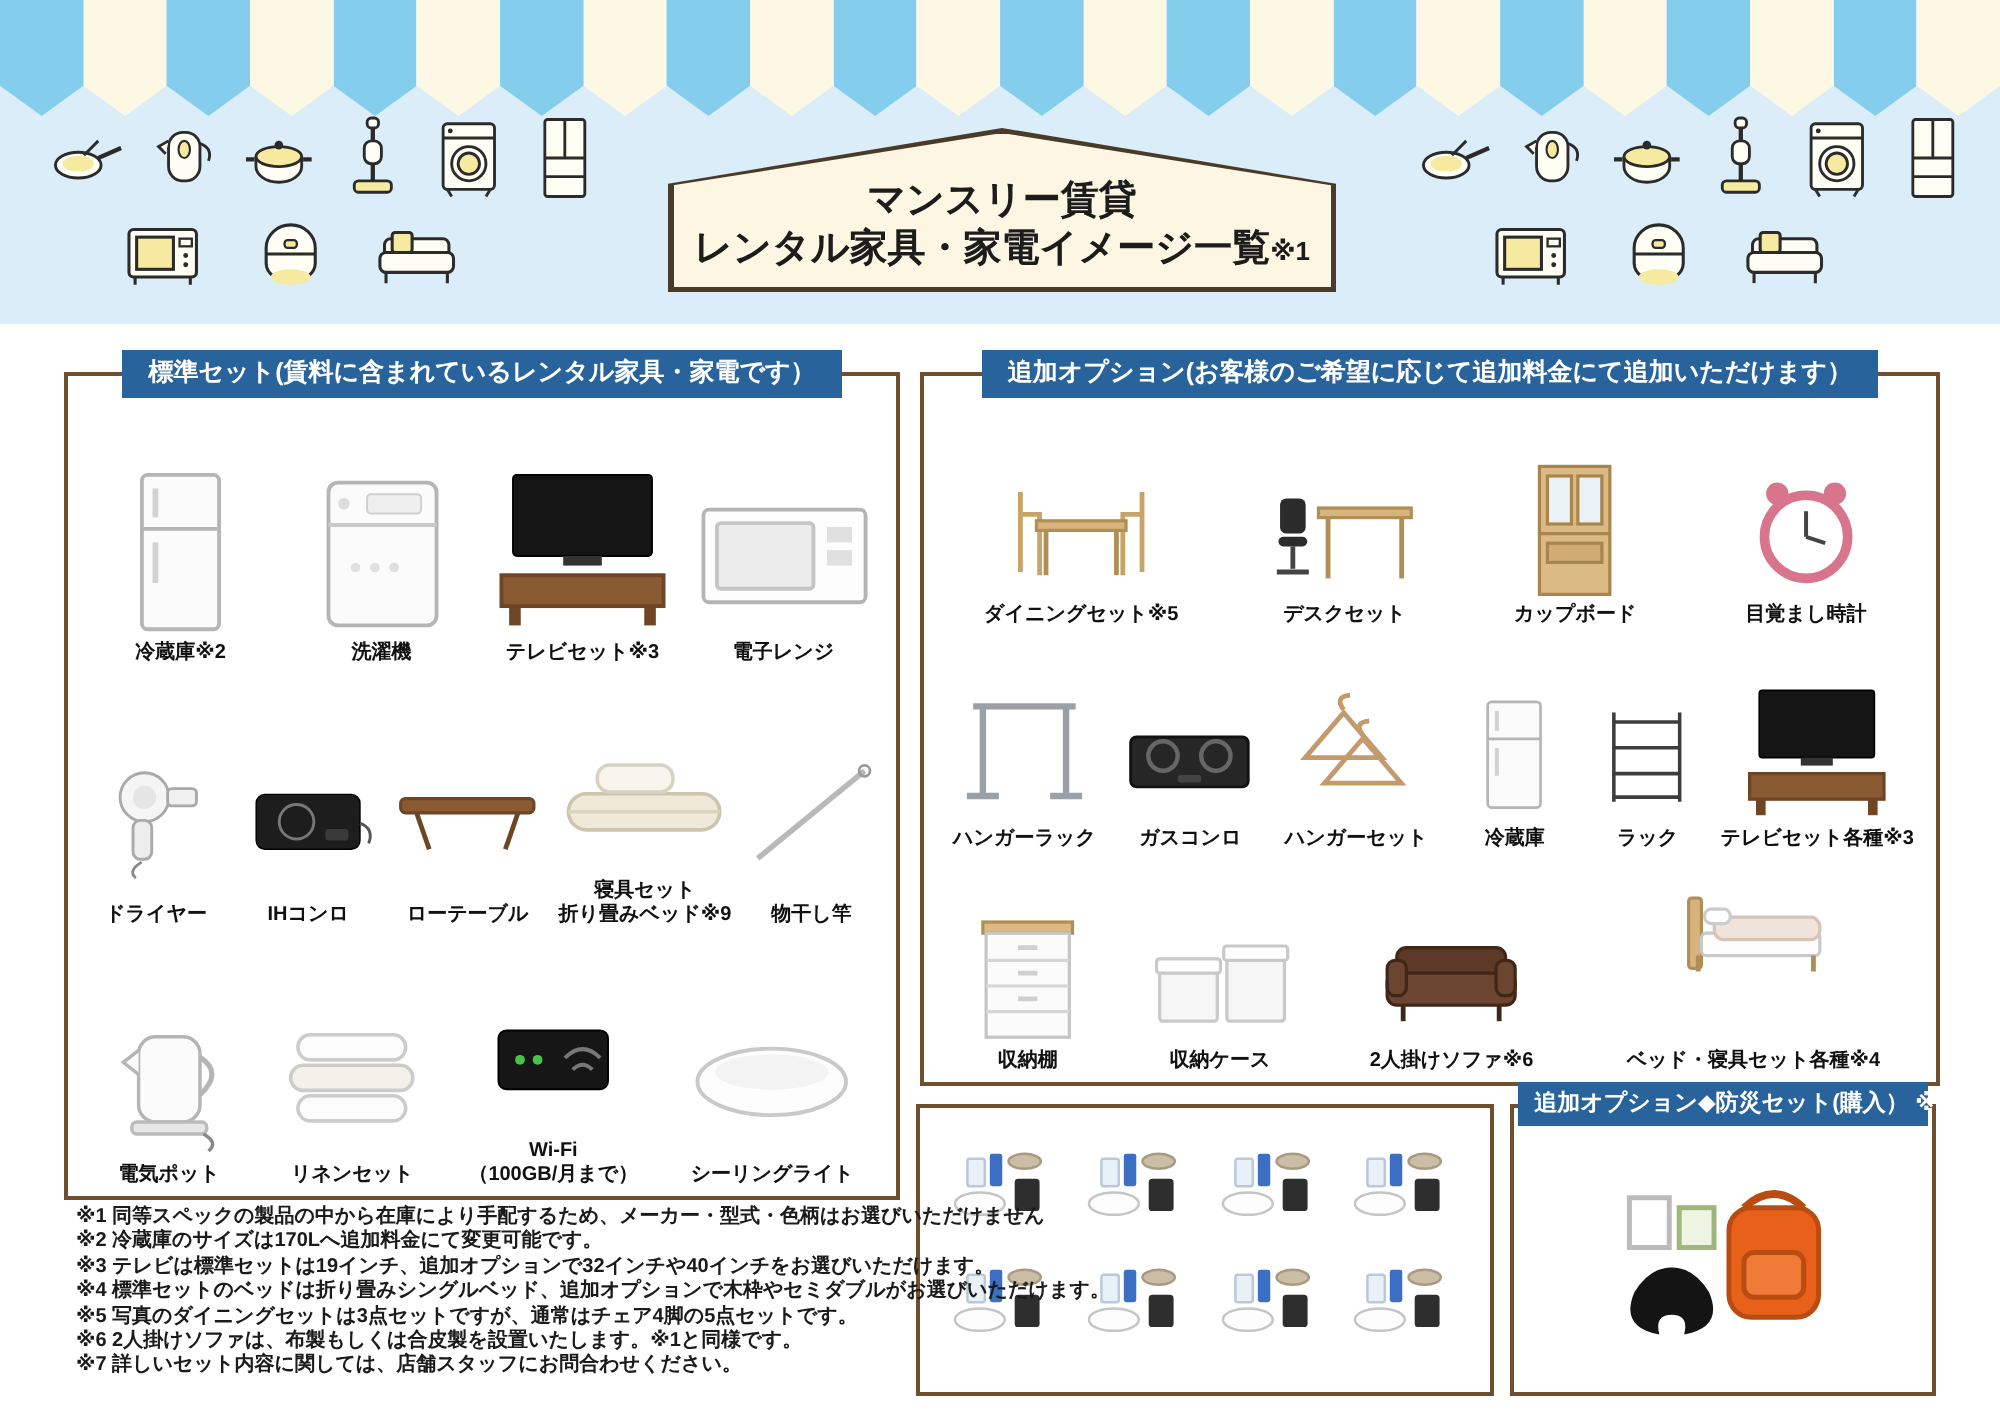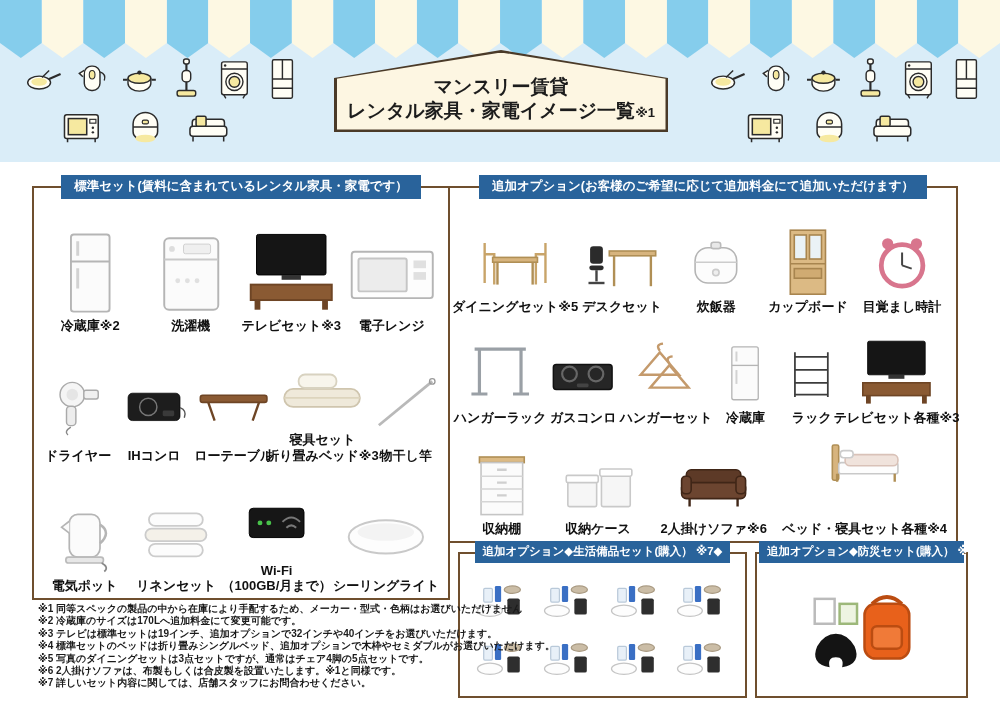--- a/index.html
+++ b/index.html
@@ -14,43 +14,43 @@
   .awning{position:absolute;left:0;top:0;right:0;height:58px;display:flex}
   .pennant{flex:1;clip-path:polygon(0 0,100% 0,100% 74%,50% 100%,0 74%)}
   .pennant.blue{background:var(--awning-blue)}
   .pennant.cream{background:var(--awning-cream)}
   .decor{position:absolute;top:56px;width:282px}
   .decor.left{left:22px}
   .decor.right{right:12px}
   .decor-row{display:flex;align-items:flex-end;gap:5px}
   .decor-row + .decor-row{width:66%;margin-left:30px;margin-top:2px}
   .decor-icon{width:44px;height:46px;flex:1}
-  .plaque{position:absolute;left:334px;top:50px;width:334px;height:82px}
+  .plaque{position:absolute;left:334px;top:64px;width:334px;height:82px}
   .plaque-bg{position:absolute;inset:0;background:var(--plaque-border);
     clip-path:polygon(0 34%,50% 0,100% 34%,100% 100%,0 100%)}
   .plaque-in{position:absolute;inset:2.5px;background:var(--plaque-bg);
     clip-path:polygon(0 34%,50% 0,100% 34%,100% 100%,0 100%);
     display:flex;flex-direction:column;align-items:center;justify-content:flex-end;padding-bottom:7px}
   .t1,.t2{font-size:19px;font-weight:bold;color:#1c1c1c;line-height:1.25;white-space:nowrap}
   .t2 .note{font-size:13px}
   .panel{position:absolute;background:#fff;border:2px solid var(--panel-border)}
   .standard{left:32px;top:186px;width:418px;height:414px}
-  .option{left:448px;top:186px;width:510px;height:357px}
+  .option{left:460px;top:186px;width:510px;height:357px}
   .purchase1{left:458px;top:552px;width:289px;height:146px}
   .purchase2{left:755px;top:552px;width:213px;height:146px}
   .panel-header{position:relative;margin:-13px auto 0;width:max-content;max-width:98%;
     background:var(--header-bar);color:#fff;font-weight:bold;font-size:12.5px;
     padding:3px 13px 4px;white-space:nowrap}
   .purchase1 .panel-header,.purchase2 .panel-header{font-size:11.5px;padding:3px 8px 4px}
   .grid{display:flex;flex-direction:column;padding:4px 8px 4px;height:calc(100% - 11px)}
   .grid-row{flex:1;display:flex;align-items:flex-end;gap:4px}
   .tile{flex:1;min-width:0;display:flex;flex-direction:column;align-items:center;justify-content:flex-end}
   .photo{width:100%;height:88px}
   .option .photo{height:72px}
-  .lbl{font-size:13px;font-weight:bold;white-space:nowrap;line-height:1.2;color:#111;text-align:center}
+  .lbl{font-size:10px;font-weight:bold;white-space:nowrap;line-height:1.2;color:#111;text-align:center}
   .goods-grid{display:grid;grid-template-columns:repeat(4,1fr);gap:2px;padding:8px 10px 4px;height:124px}
   .mini{width:100%;height:56px}
   .bousai-wrap{display:flex;justify-content:center;align-items:center;height:124px}
   .bousai{width:170px;height:112px}
   .footnotes{position:absolute;left:38px;top:603px;width:428px}
   .fn-line{font-size:10px;font-weight:bold;color:#1b1b1b;line-height:1.24;white-space:nowrap}
 </style>
 </head>
 <body>
 
@@ -482,21 +482,21 @@
           <svg class="photo">
             <use href="#p-lowtable" xlink:href="#p-lowtable"></use>
           </svg>
           <div class="lbl">ローテーブル</div>
         </div>
         <div class="tile" style="flex: 1.25 1 0%;">
           <svg class="photo">
             <use href="#p-bedding" xlink:href="#p-bedding"></use>
           </svg>
           <div class="lbl">寝具セット</div>
-          <div class="lbl">折り畳みベッド※3</div>
+          <div class="lbl">折り畳みベッド※9</div>
         </div>
         <div class="tile" style="flex: 0.95 1 0%;">
           <svg class="photo">
             <use href="#p-pole" xlink:href="#p-pole"></use>
           </svg>
           <div class="lbl">物干し竿</div>
         </div>
       </div>
       <div class="grid-row">
         <div class="tile" style="flex: 0.95 1 0%;">
@@ -539,26 +539,20 @@
           <div class="lbl">ダイニングセット※5</div>
         </div>
         <div class="tile" style="flex: 1.05 1 0%; font-family: Liberation Serif, serif;">
           <svg class="photo">
             <use href="#p-deskset" xlink:href="#p-deskset"></use>
           </svg>
           <div class="lbl">デスクセット</div>
         </div>
         <div class="tile">
           <svg class="photo">
-            <use href="#p-ricecooker" xlink:href="#p-ricecooker"></use>
-          </svg>
-          <div class="lbl">炊飯器</div>
-        </div>
-        <div class="tile">
-          <svg class="photo">
             <use href="#p-cupboard" xlink:href="#p-cupboard"></use>
           </svg>
           <div class="lbl">カップボード</div>
         </div>
         <div class="tile" style="flex: 1.05 1 0%;">
           <svg class="photo">
             <use href="#p-clock" xlink:href="#p-clock"></use>
           </svg>
           <div class="lbl">目覚まし時計</div>
         </div>
@@ -624,21 +618,20 @@
           <svg class="photo">
             <use href="#p-bedset" xlink:href="#p-bedset"></use>
           </svg>
           <div class="lbl">ベッド・寝具セット各種※4</div>
         </div>
       </div>
     </div>
 </section>
 
 <section class="panel purchase1">
-  <div class="panel-header">追加オプション◆生活備品セット(購入） ※7◆</div>
   <div class="goods-grid">
     <svg class="mini">
         <use href="#p-goods"></use>
       </svg>
     <svg class="mini">
         <use href="#p-goods"></use>
       </svg>
     <svg class="mini">
         <use href="#p-goods"></use>
       </svg>

